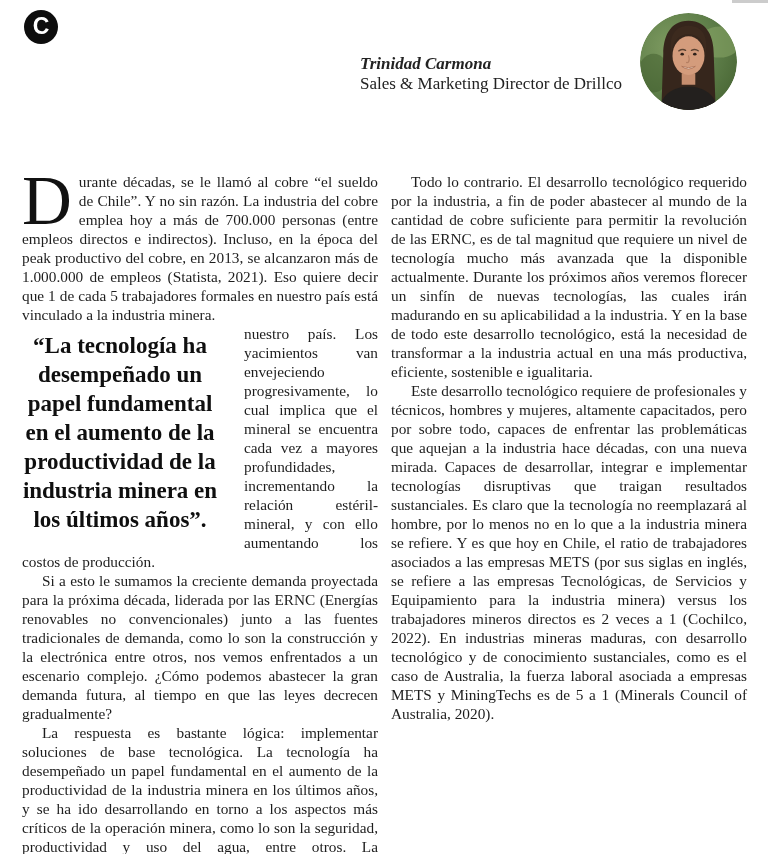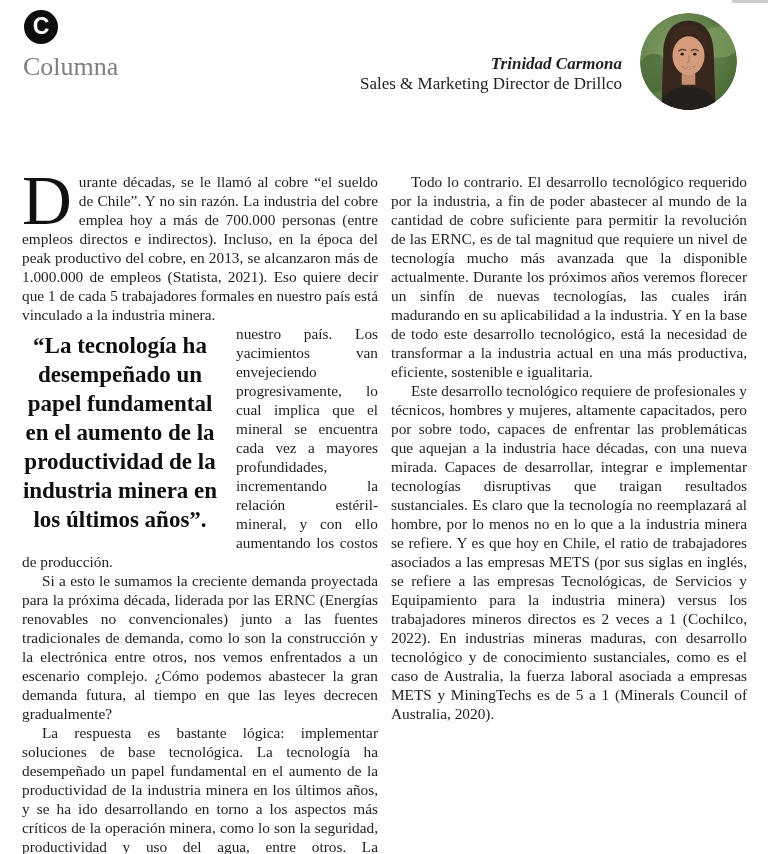--- a/index.html
+++ b/index.html
@@ -5,49 +5,48 @@
   html,body{margin:0;padding:0;background:#ffffff;}
   .page{position:relative;width:768px;height:854px;background:#ffffff;overflow:hidden;
         font-family:"Liberation Serif",serif;color:#1d1d1d;}
   .sliver{position:absolute;top:0;right:0;width:36px;height:3px;background:#cccccc;}
 
   
   .logo{position:absolute;left:24px;top:10px;width:34px;height:34px;border-radius:50%;
         background:#0d0d0d;color:#ffffff;display:flex;align-items:center;justify-content:center;
         font-family:"Liberation Sans",sans-serif;font-weight:bold;font-size:23px;padding-bottom:1px;box-sizing:border-box;}
   .section-label{position:absolute;left:23px;top:52px;font-size:26px;color:#7e7e7e;}
-  .author{position:absolute;right:146px;top:53px;text-align:right;white-space:nowrap;}
+  .author{position:absolute;right:146px;top:53px;text-align:left;white-space:nowrap;}
   .author .name{font-weight:bold;font-style:italic;font-size:17px;color:#222;line-height:21px;}
   .author .role{font-size:17px;color:#222;line-height:20px;}
   .avatar{position:absolute;right:31px;top:13px;width:97px;height:97px;border-radius:50%;overflow:hidden;}
   .avatar svg{display:block;width:100%;height:100%;}
 
   
   .headline{position:absolute;top:109px;left:0;width:768px;text-align:center;
             font-size:41px;line-height:48px;color:#111;font-weight:400;}
 
   
   .article{position:absolute;top:172px;left:22px;width:726px;display:flex;gap:13px;}
   .col{width:356px;font-size:15.3px;line-height:19px;text-align:justify;hyphens:auto;-webkit-hyphens:auto;}
   .col p{margin:0;}
   .ind{text-indent:20px;}
   .dropcap{float:left;font-size:69px;line-height:55px;margin:2px 7px 0 0;color:#111;}
-  .pullquote{float:left;width:196px;margin:7px 18px 2px 0;font-weight:bold;font-size:23px;
+  .pullquote{float:left;width:196px;margin:7px 26px 2px 0;font-weight:bold;font-size:23px;
              line-height:29px;text-align:center;color:#0f0f0f;hyphens:none;-webkit-hyphens:none;}
 </style>
 </head>
 <body>
 
 <div class="page">
   <div class="sliver"></div>
 
   <div class="logo">
     <span>C</span>
   </div>
-  <div class="section-label">Columna</div>
 
   <div class="author">
     <div class="name">Trinidad Carmona</div>
     <div class="role">Sales &amp; Marketing Director de Drillco</div>
   </div>
 
   <div class="avatar">
     <svg viewBox="0 0 100 100">
       <defs>
         <radialGradient id="bg" cx="30%" cy="35%" r="90%">

